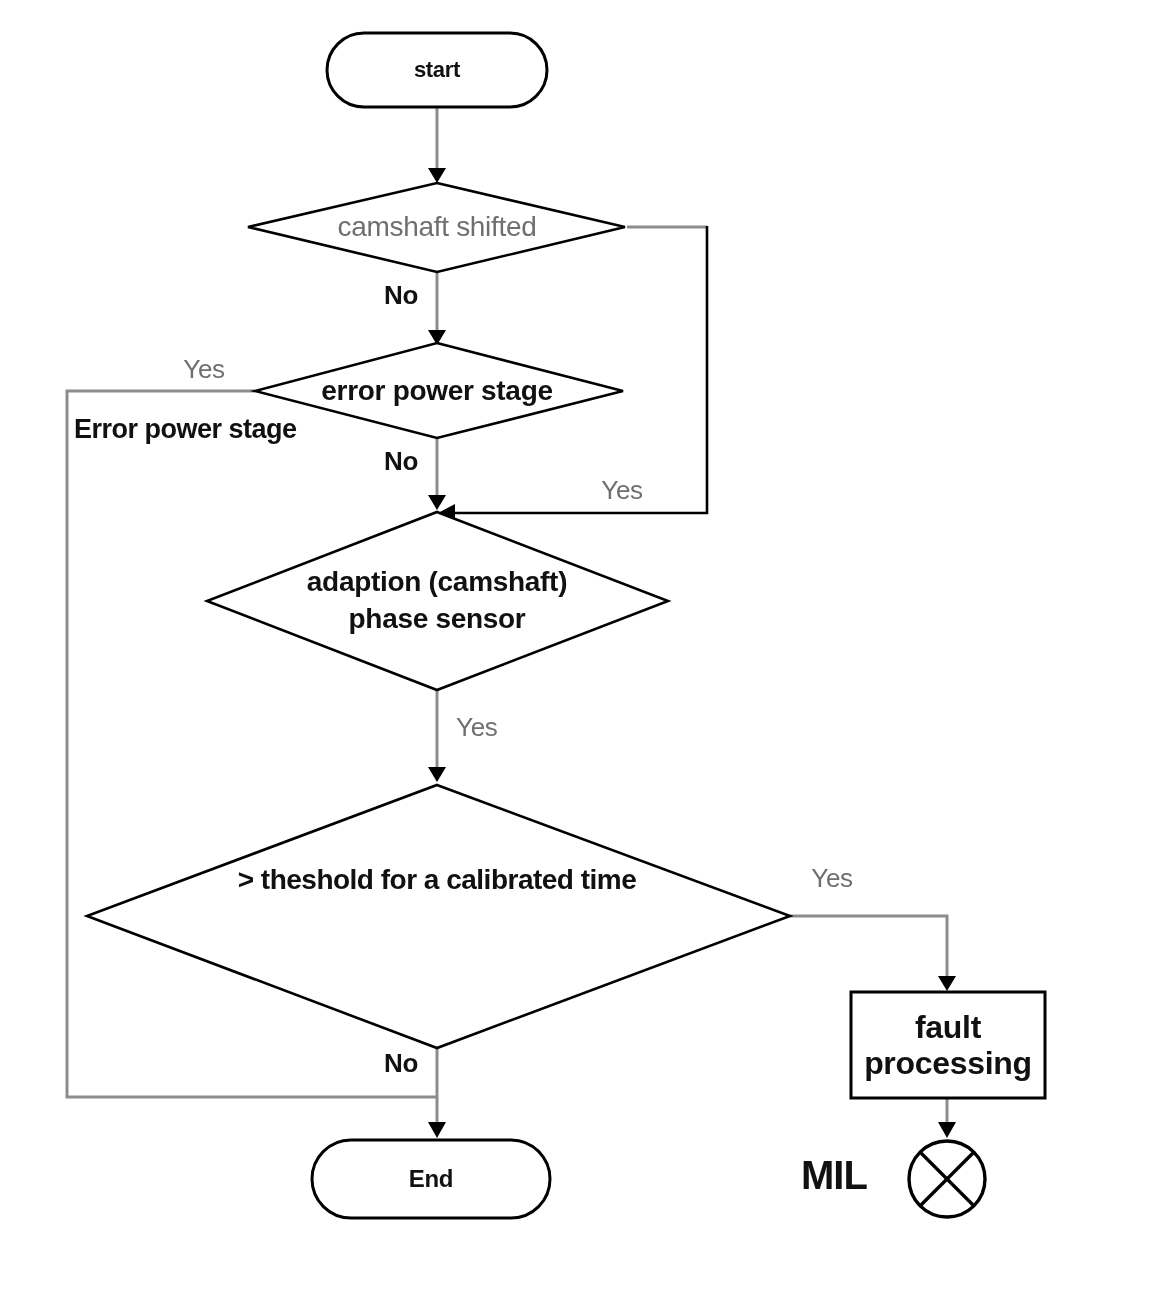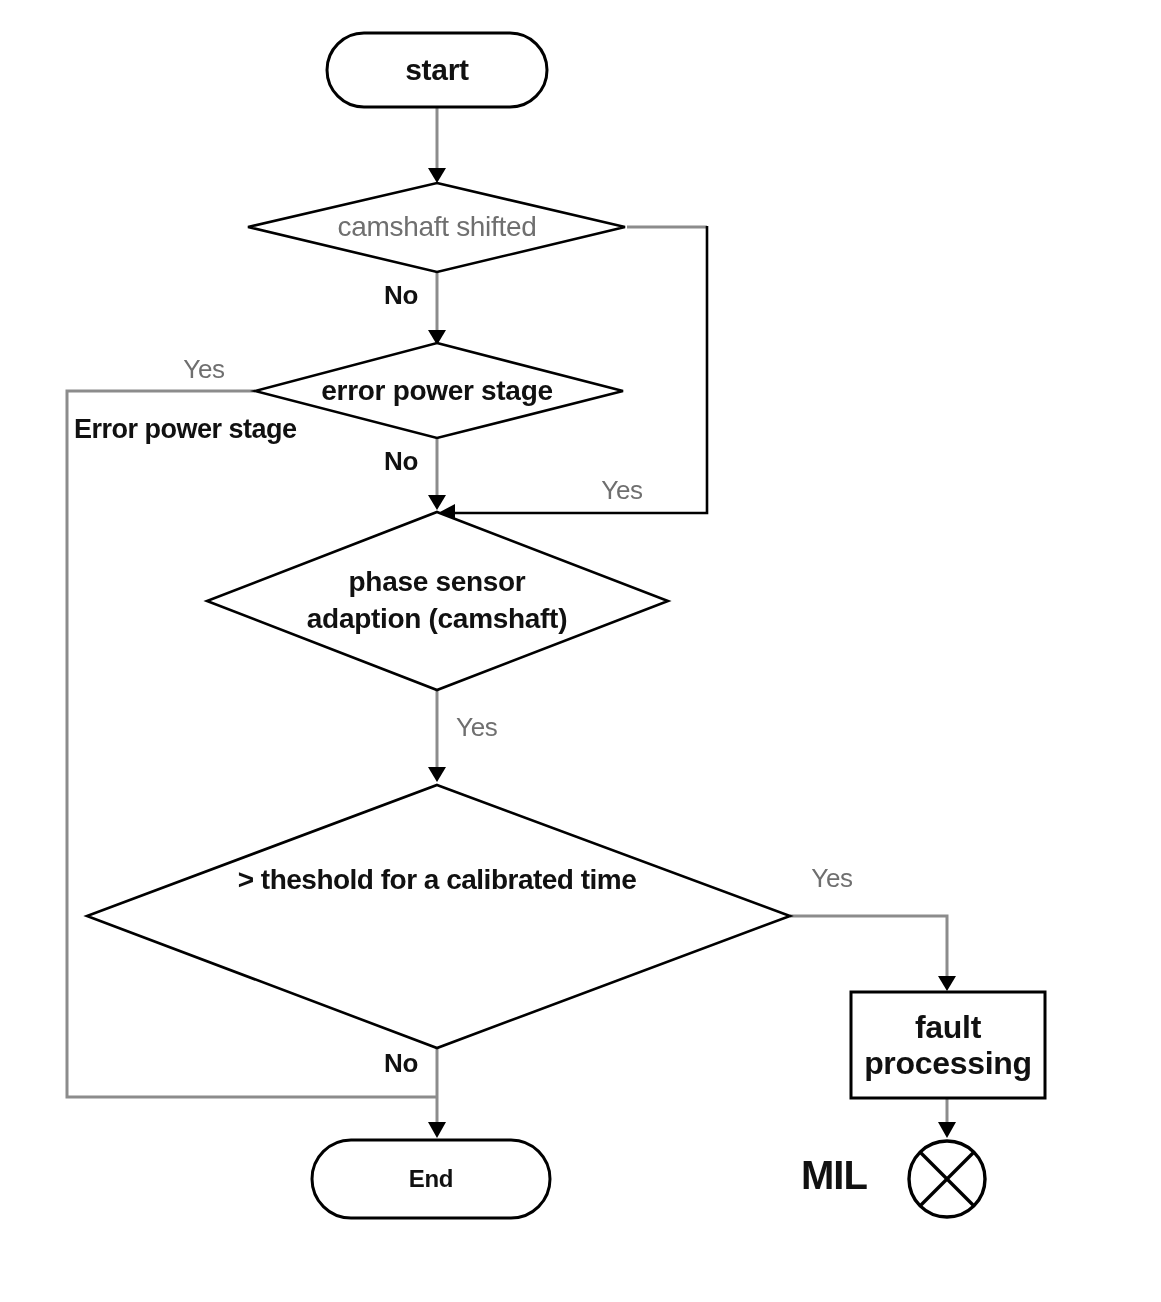--- a/index.html
+++ b/index.html
@@ -24,21 +24,21 @@
     position:absolute;
     color:var(--text_black,#111);
     font-weight:bold;
     letter-spacing:-0.3px;
     white-space:nowrap;
   }
   .center{text-align:center;}
   .flexc{display:flex;align-items:center;justify-content:center;}
   .graytxt{color:var(--text_gray,#6f6f6f);font-weight:normal;}
 
-  .lbl-start{left:327px;top:33px;width:220px;height:74px;font-size:30px;}
+  .lbl-start{left:327px;top:33px;width:220px;height:74px;font-size:22px;}
   .lbl-d1{left:280px;top:211px;width:314px;font-size:28px;}
   .lbl-no1{left:340px;top:280px;width:88px;font-size:26px;text-align:right;padding-right:10px;box-sizing:border-box;}
   .lbl-yes-left{left:168px;top:354px;width:72px;font-size:26px;}
   .lbl-d2{left:280px;top:375px;width:314px;font-size:28px;}
   .lbl-note{left:74px;top:414px;font-size:27px;letter-spacing:-0.5px;}
   .lbl-no2{left:340px;top:446px;width:88px;font-size:26px;text-align:right;padding-right:10px;box-sizing:border-box;}
   .lbl-yes-rt{left:590px;top:475px;width:64px;font-size:26px;}
   .lbl-d3{left:277px;top:563px;width:320px;font-size:28px;line-height:37px;}
   .lbl-yes-mid{left:456px;top:712px;font-size:26px;}
   .lbl-d4{left:187px;top:863px;width:500px;font-size:28px;line-height:34px;letter-spacing:-0.5px;}
@@ -107,22 +107,22 @@
 
   <div class="lbl lbl-d2 center">error power stage</div>
 
   <div class="lbl lbl-note">Error power stage</div>
 
   <div class="lbl lbl-no2">No</div>
 
   <div class="lbl lbl-yes-rt center graytxt">Yes</div>
 
   <div class="lbl lbl-d3 center">
+    <div>adaption (camshaft)</div>
     <div>phase sensor</div>
-    <div>adaption (camshaft)</div>
   </div>
 
   <div class="lbl lbl-yes-mid graytxt">Yes</div>
 
   <div class="lbl lbl-d4 center">
     <div>&gt; theshold for a calibrated time</div>
   </div>
 
   <div class="lbl lbl-no3">No</div>
 

